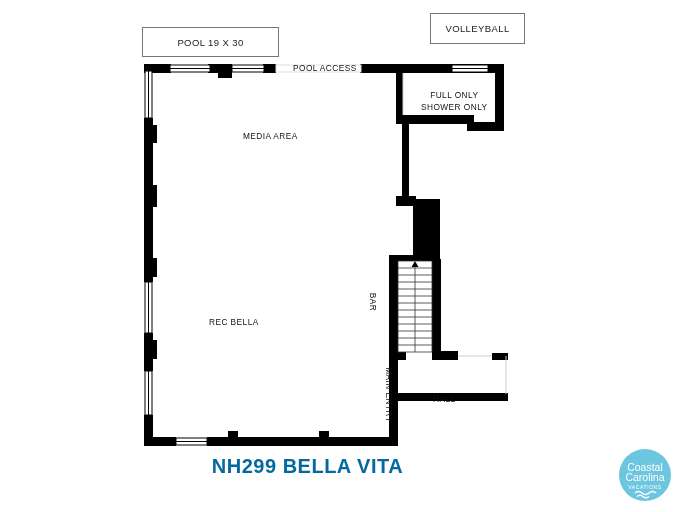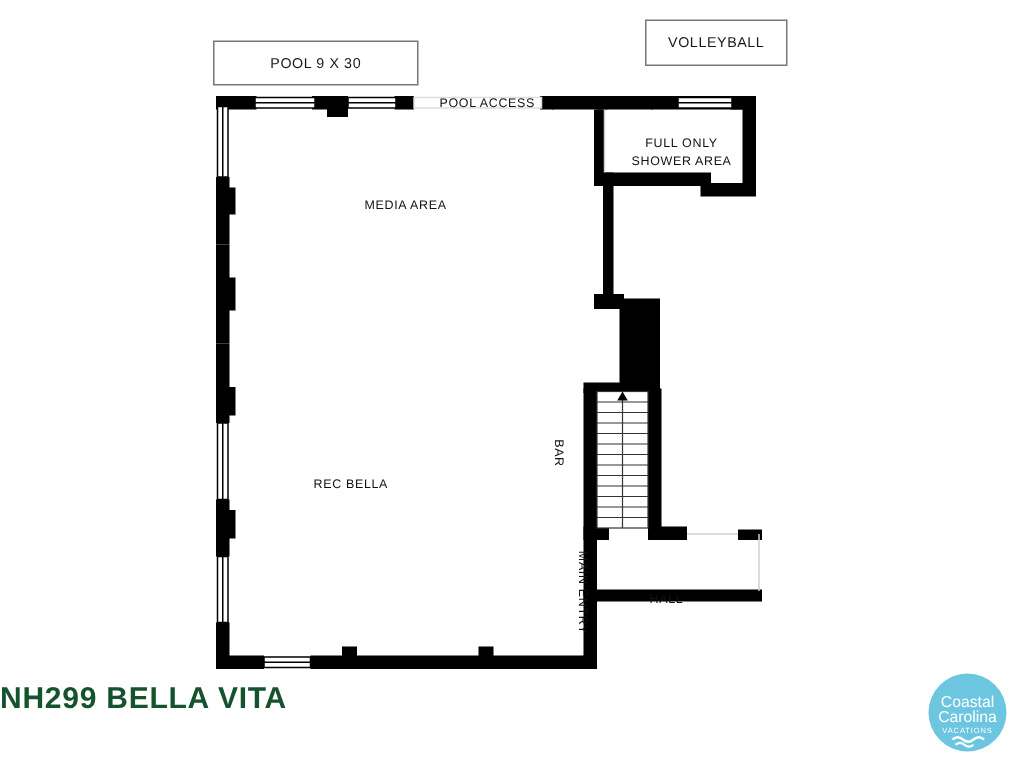--- a/index.html
+++ b/index.html
@@ -55,24 +55,25 @@
   #label-rec-room    { left: 209px; top: 317px; }
   #label-hall        { left: 433px; top: 394px; }
   #label-bar         { left: 356px; top: 297px; width: 34px; }
   #label-main-entry  { left: 358px; top: 390px; width: 62px; }
 
   #plan-title {
     position: absolute;
     left: 0;
     top: 455px;
     width: 615px;
+    text-align: center;
     font-size: 20px;
     font-weight: bold;
     letter-spacing: 0.5px;
-    color: #14532d;
+    color: #0369a1;
   }
 
   #logo {
     position: absolute;
     left: 616px;
     top: 446px;
     width: 58px;
     height: 58px;
   }
 </style>
@@ -180,31 +181,31 @@
     <polygon points="415,261 411.5,267 418.5,267" fill="#000000"></polygon>
   </g>
 
   <g stroke="#333333" stroke-width="0.8" fill="#ffffff">
     <rect x="398" y="352" width="34" height="0"></rect>
   </g>
 
 </svg>
 
 <div class="callout" id="callout-pool">
-  <span>POOL 9 X 30</span>
+  <span>POOL 19 X 30</span>
 </div>
 <div class="callout" id="callout-volleyball">
   <span>VOLLEYBALL</span>
 </div>
 
 <div class="room-label" id="label-pool-access">POOL ACCESS</div>
 
 <div class="room-label two-line" id="label-full-bath">
   <div>FULL ONLY</div>
-  <div>SHOWER AREA</div>
+  <div>SHOWER ONLY</div>
 </div>
 
 <div class="room-label" id="label-media-area">MEDIA AREA</div>
 
 <div class="room-label" id="label-rec-room">REC BELLA</div>
 
 <div class="room-label" id="label-hall">HALL</div>
 
 <div class="room-label vertical rot-cw" id="label-bar">BAR</div>
 

